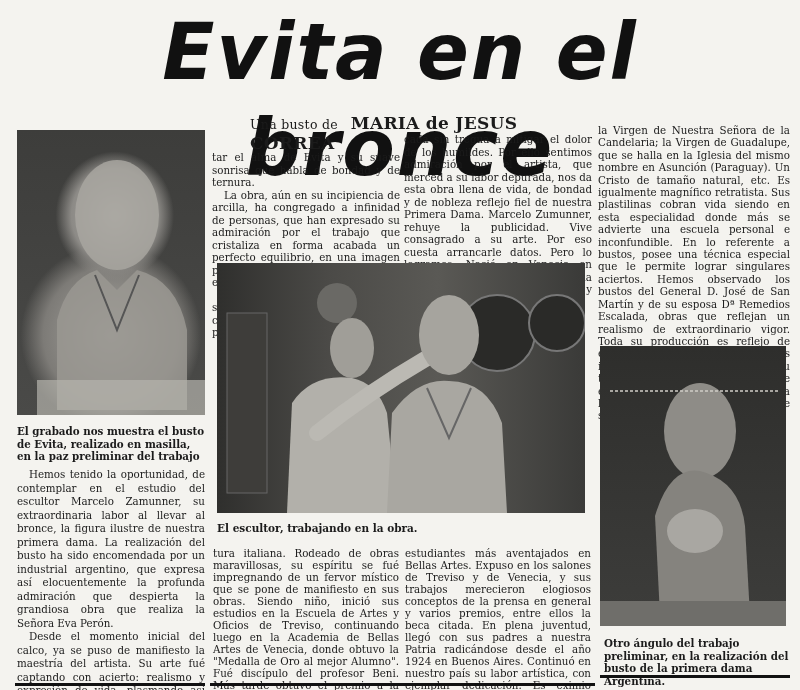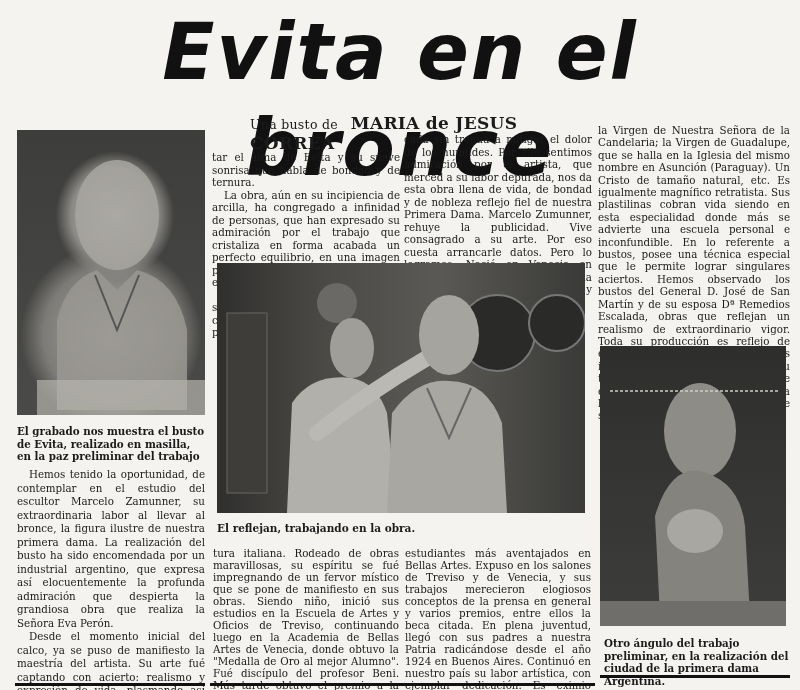--- a/index.html
+++ b/index.html
@@ -77,21 +77,21 @@
     <circle cx="120" cy="40" r="20" fill="#6a6965"></circle>
     <ellipse cx="135" cy="85" rx="22" ry="30" fill="#a09e98"></ellipse>
     <path d="M70 250 L75 140 Q95 110 135 115 Q160 120 170 150 L180 250 Z" fill="#b2b0aa"></path>
     <path d="M100 170 Q150 130 210 95" stroke="#bbb9b3" stroke-width="16" fill="none" stroke-linecap="round"></path>
     <ellipse cx="232" cy="72" rx="30" ry="40" fill="#a6a49e"></ellipse>
     <path d="M170 250 L175 150 Q200 115 232 118 Q270 118 285 160 L290 250 Z" fill="#a9a7a1"></path>
     <path d="M210 125 L232 175 L254 125" stroke="#666" stroke-width="2" fill="none"></path>
     <rect x="10" y="50" width="40" height="180" fill="#3e3d3a" stroke="#666"></rect>
   </svg>
 </div>
-<div class="abs caption" style="left:217px; top:522px; width:368px; font-size:10.5px;">El reflejan, trabajando en la obra.</div>
+<div class="abs caption" style="left:217px; top:522px; width:368px; font-size:10.5px;">El escultor, trabajando en la obra.</div>
 
 <div class="abs col" style="left:213px; top:547px; width:186px; line-height:12px;">
   <p class="noind">tura italiana. Rodeado de obras maravillosas, su espíritu se fué impregnando de un fervor místico que se pone de manifiesto en sus obras. Siendo niño, inició sus estudios en la Escuela de Artes y Oficios de Treviso, continuando luego en la Academia de Bellas Artes de Venecia, donde obtuvo la "Medalla de Oro al mejor Alumno". Fué discípulo del profesor Beni. Más tarde obtuvo el premio a la "Gira Gratuita a los Museos de Italia", beca con que el gobierno estimulaba a los</p>
 </div>
 
 <div class="abs col" style="left:405px; top:547px; width:186px; line-height:12px;">
   <p class="noind">estudiantes más aventajados en Bellas Artes. Expuso en los salones de Treviso y de Venecia, y sus trabajos merecieron elogiosos conceptos de la prensa en general y varios premios, entre ellos la beca citada. En plena juventud, llegó con sus padres a nuestra Patria radicándose desde el año 1924 en Buenos Aires. Continuó en nuestro país su labor artística, con ejemplar dedicación. Es eximio realizador de imágenes religiosas, figurando entre ellas</p>
 </div>
 
 <div class="abs col" style="left:598px; top:124px; width:192px; line-height:12.4px;">
@@ -100,17 +100,17 @@
 
 <div class="abs photo" style="left:600px; top:346px; width:186px; height:280px; background:linear-gradient(#2e2e2c,#3d3d3b);">
   <svg width="186" height="280" viewBox="0 0 186 280">
     <ellipse cx="100" cy="85" rx="36" ry="48" fill="#8e8c87"></ellipse>
     <path d="M60 270 L55 170 Q70 120 100 125 Q140 135 145 180 L150 270 Z" fill="#85837e"></path>
     <ellipse cx="95" cy="185" rx="28" ry="22" fill="#a9a7a2"></ellipse>
     <line x1="10" y1="45" x2="180" y2="45" stroke="#cfcdc8" stroke-width="1.5" stroke-dasharray="3 2"></line>
     <rect x="0" y="255" width="186" height="25" fill="#6f6e6a"></rect>
   </svg>
 </div>
-<div class="abs caption" style="left:604px; top:637px; width:186px;">Otro ángulo del trabajo preliminar, en la realización del ciudad de la primera dama Argentina.</div>
+<div class="abs caption" style="left:604px; top:637px; width:186px;">Otro ángulo del trabajo preliminar, en la realización del busto de la primera dama Argentina.</div>
 
 <div class="abs rule" style="left:15px; top:683px; width:190px;"></div>
 <div class="abs rule" style="left:210px; top:683px; width:385px;"></div>
 <div class="abs rule" style="left:600px; top:675px; width:190px;"></div>
 
 </body></html>

